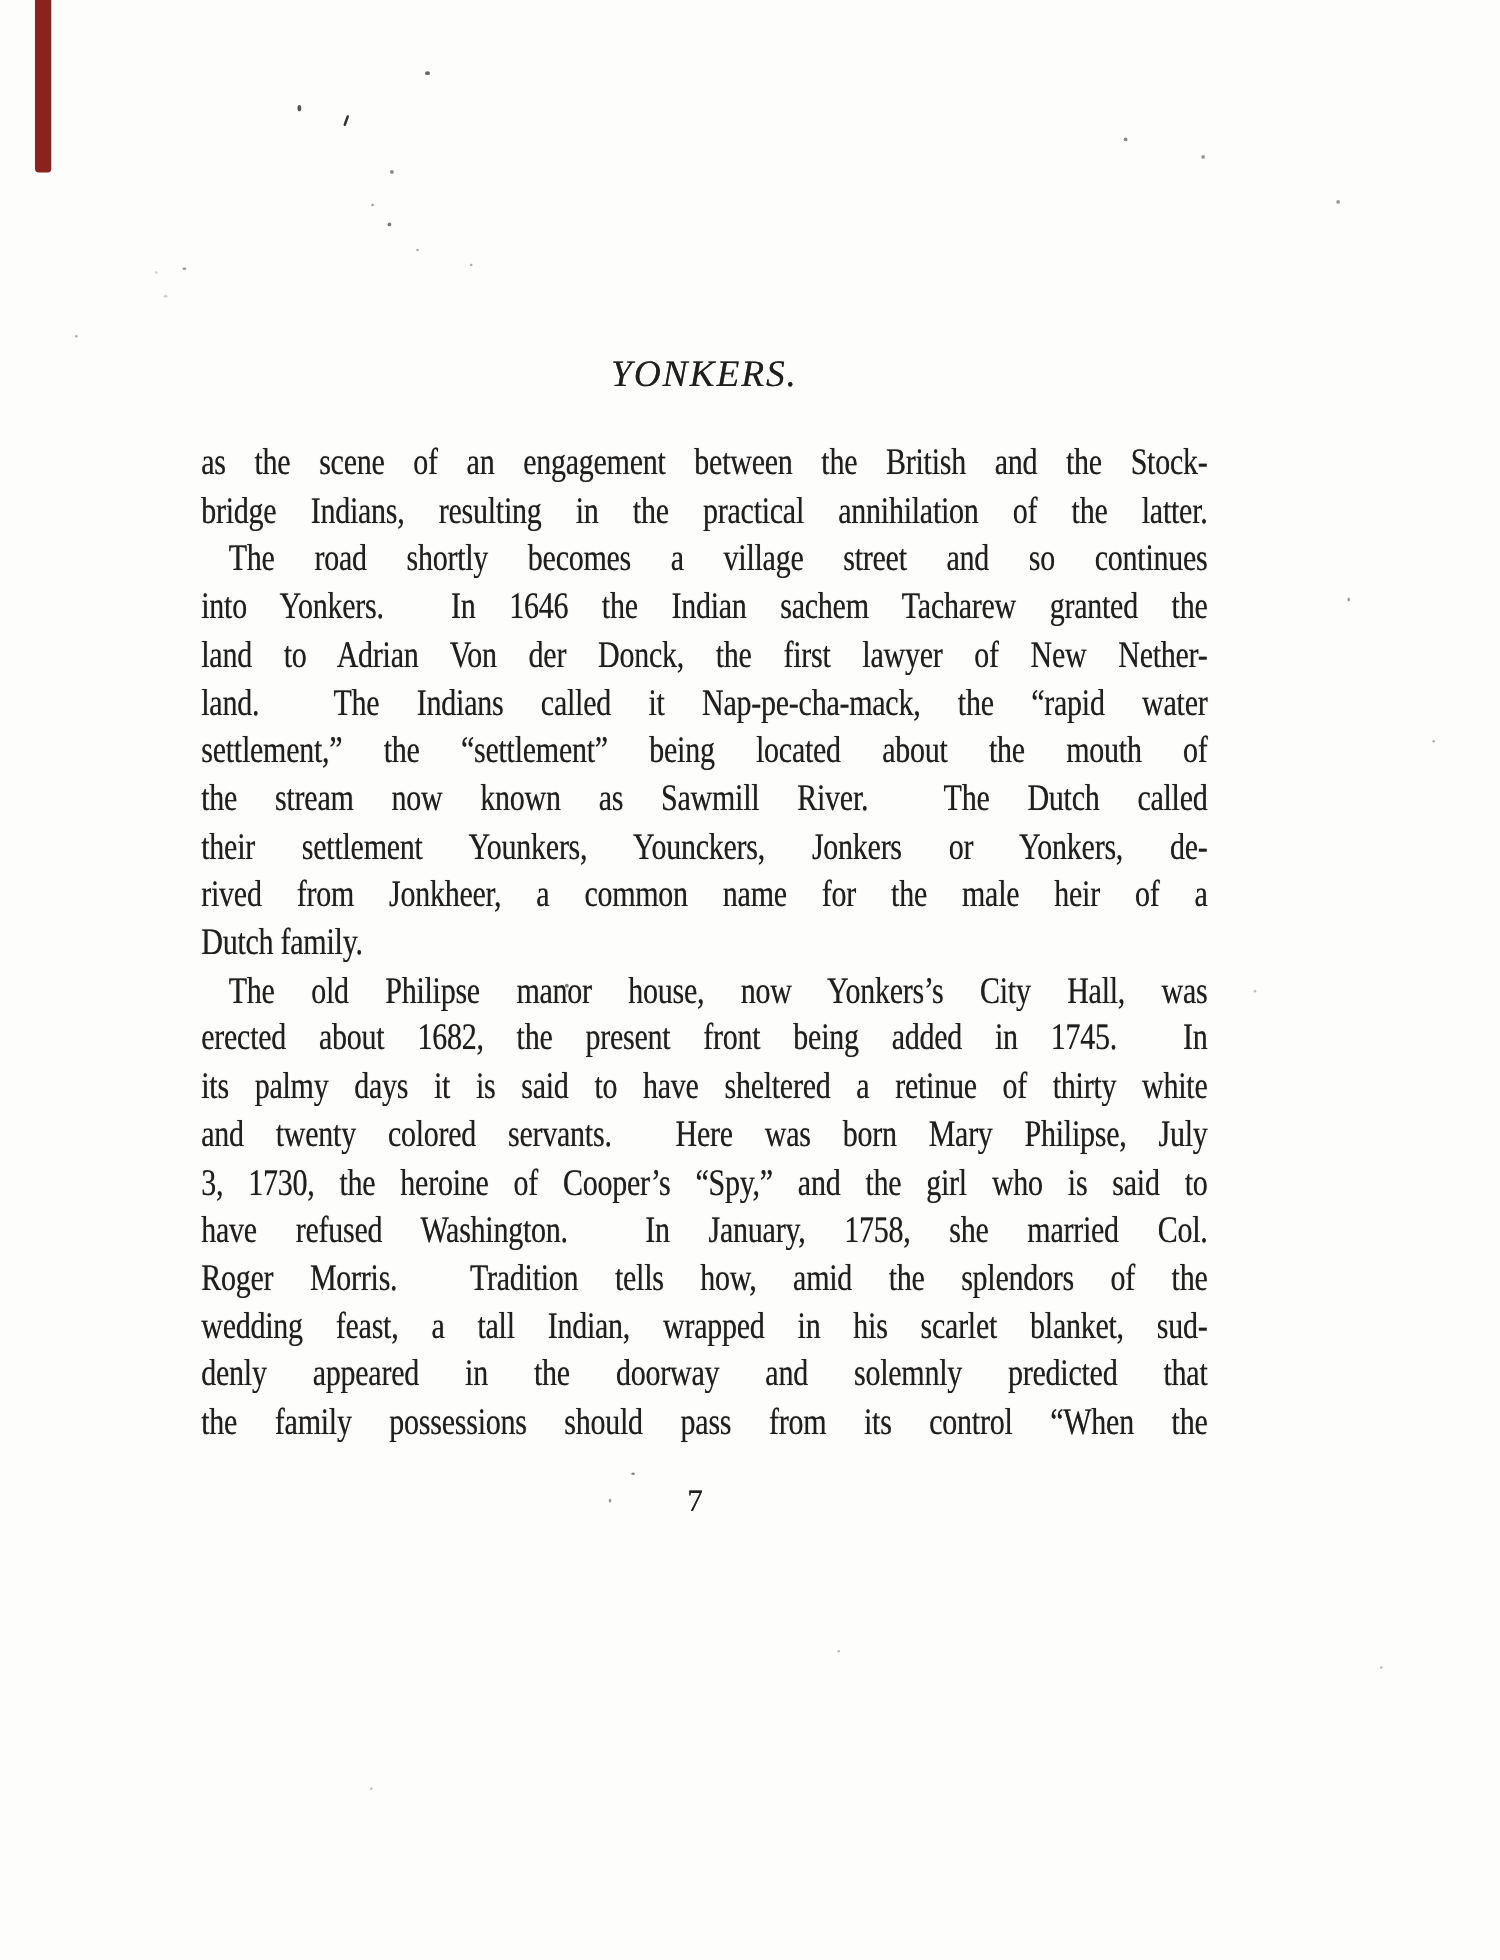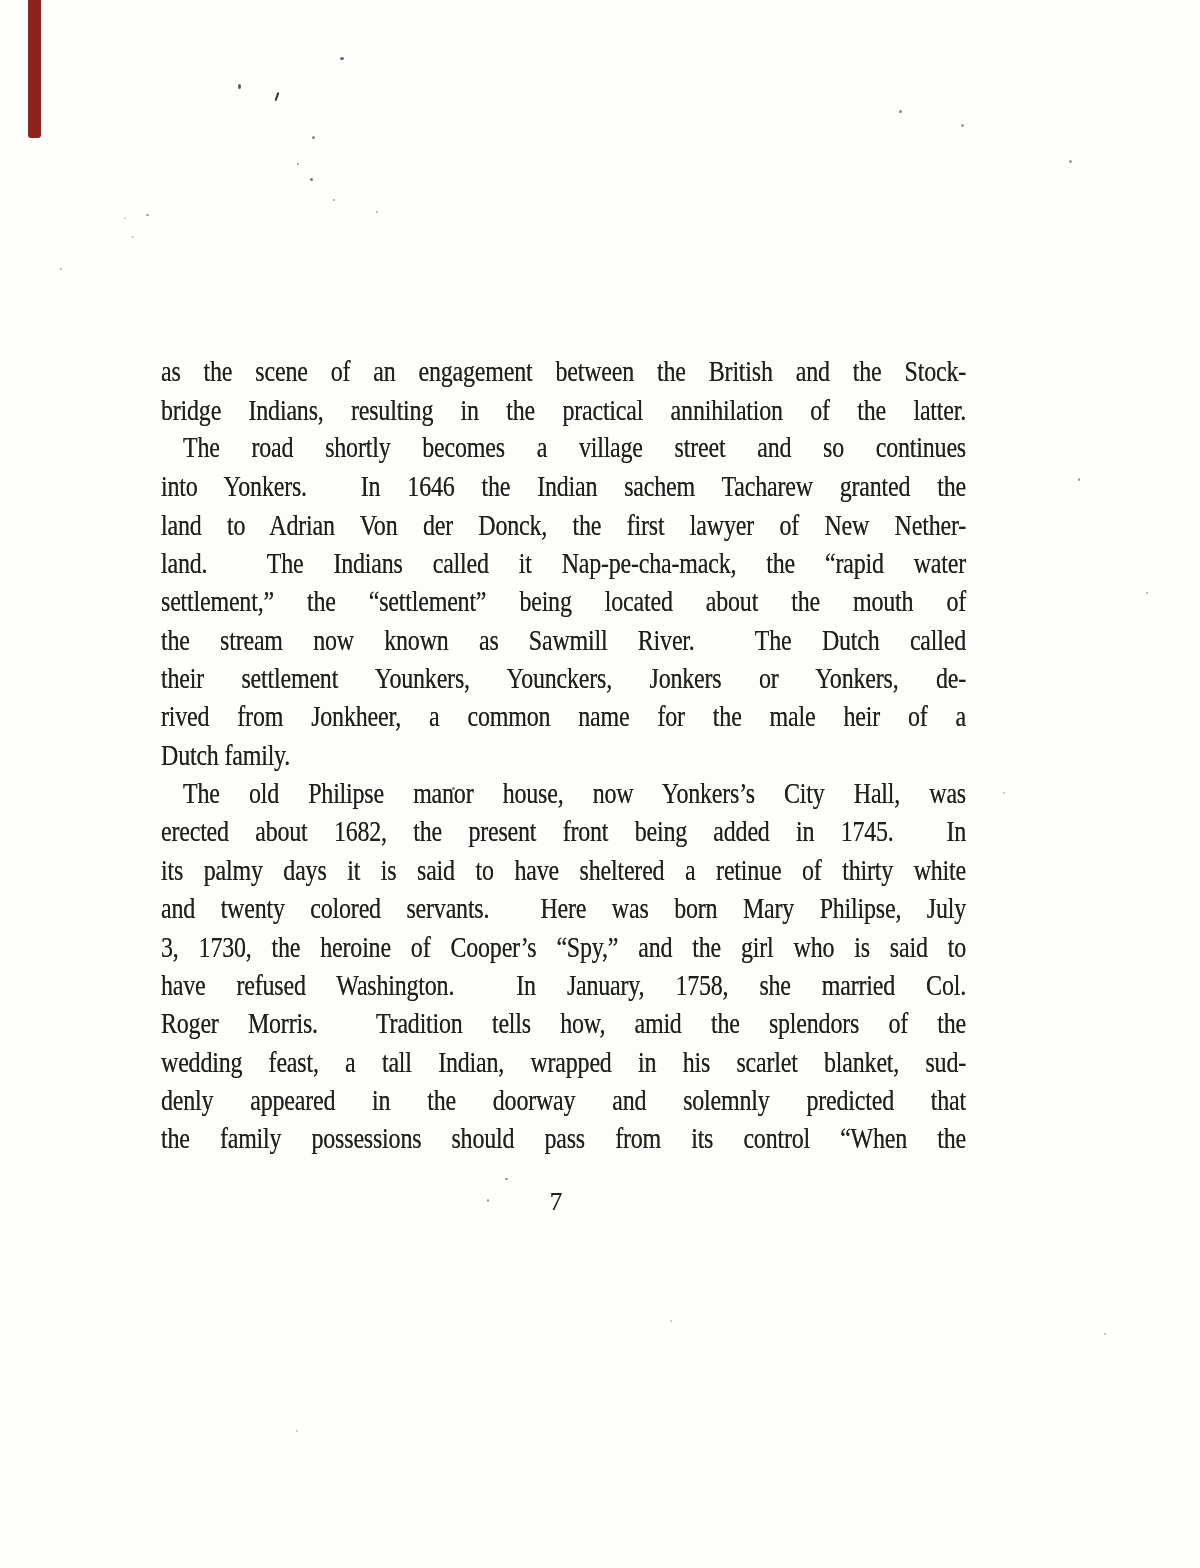--- a/index.html
+++ b/index.html
@@ -69,20 +69,21 @@
     border-radius: 50%;
   }
 </style>
 </head>
 <body>
 
 <div class="page" style="background-color: rgb(253, 253, 252); color: rgb(32, 31, 29);">
 
   <div class="ribbon" style="background-color: rgb(141, 33, 28);"></div>
 
+  <h1 class="heading">YONKERS.</h1>
 
   <div class="textblock">
       <div class="para">
         <div class="line">as the scene of an engagement between the British and the Stock-</div>
         <div class="line">bridge Indians, resulting in the practical annihilation of the latter.</div>
       </div>
       <div class="para">
         <div class="line first">The road shortly becomes a village street and so continues</div>
         <div class="line">into Yonkers.&nbsp; In 1646 the Indian sachem Tacharew granted the</div>
         <div class="line">land to Adrian Von der Donck, the first lawyer of New Nether-</div>

